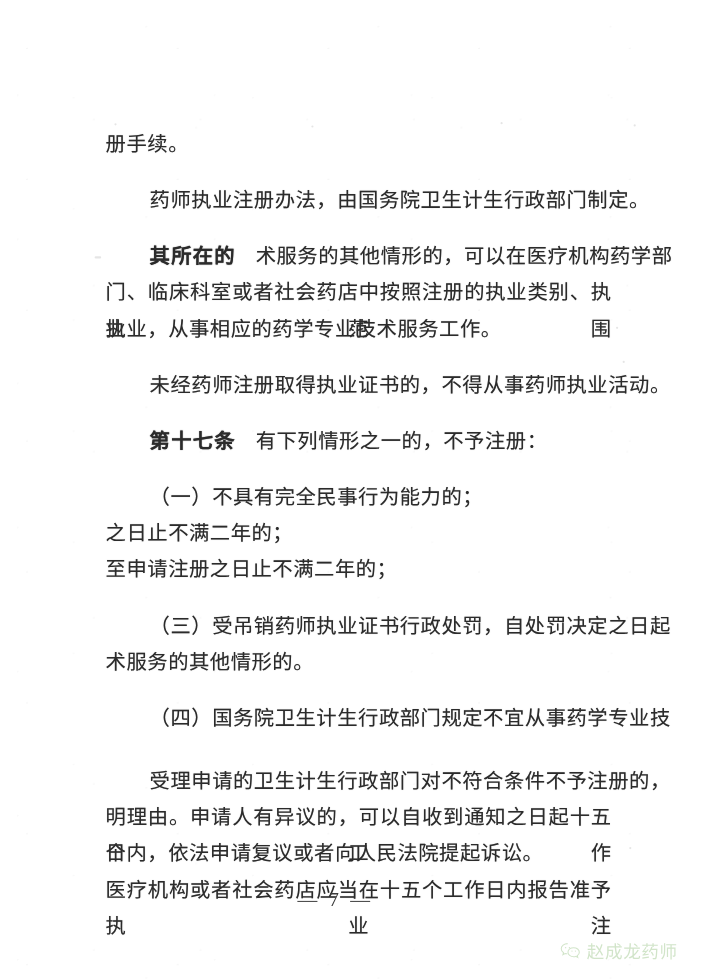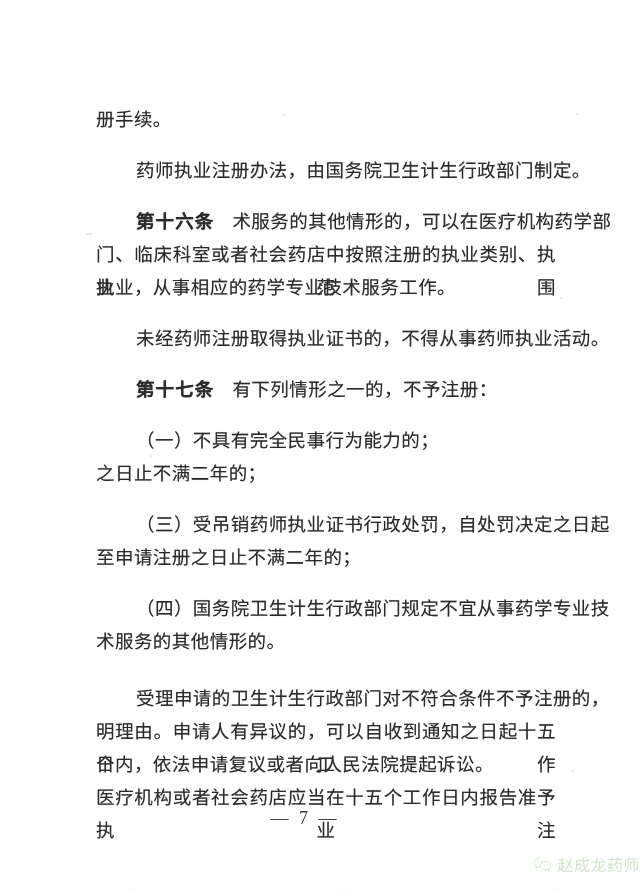--- a/index.html
+++ b/index.html
@@ -24,21 +24,21 @@
       radial-gradient(circle at 41% 88%, rgba(0,0,0,0.026) 0 0.6px, transparent 1px),
       radial-gradient(circle at 74% 52%, rgba(0,0,0,0.024) 0 0.6px, transparent 1px),
       radial-gradient(circle at 9% 66%, rgba(0,0,0,0.022) 0 0.6px, transparent 1px);
     background-size: 137px 119px, 211px 173px, 97px 151px, 163px 101px, 241px 223px, 179px 131px;
   }
 
   
   .textblock {
     position: absolute;
     left: 96px;
-    top: 104px;
+    top: 116px;
     width: 460px;
   }
 
   .line {
     height: 33px;
     line-height: 33px;
     font-size: 18.5px;
     color: #2b2b2b;
     white-space: nowrap;
     letter-spacing: 0.45px;
@@ -87,21 +87,21 @@
     padding-right: 30px;
     font-size: 18px;
     color: #3a3a3a;
     letter-spacing: 3px;
     font-family: "Liberation Serif", "DejaVu Serif", serif;
   }
 
   
   .watermark {
     position: absolute;
-    right: 0;
+    right: 24px;
     top: 852px;
     display: flex;
     align-items: center;
     gap: 5px;
     opacity: 0.30;
   }
 
   .wechat-icon {
     width: 19px;
     height: 19px;
@@ -134,31 +134,31 @@
   <div class="scan-mark" style="left:455px; top:111px; width:2px; height:2px;"></div>
   <div class="scan-mark" style="left:576px; top:113px; width:2px; height:2px;"></div>
   <div class="scan-mark" style="left:560px; top:297px; width:2px; height:2px;"></div>
   <div class="scan-mark" style="left:566px; top:328px; width:2px; height:2px;"></div>
   <div class="scan-mark" style="left:150px; top:455px; width:2px; height:2px;"></div>
   <div class="scan-mark" style="left:572px; top:770px; width:2px; height:2px;"></div>
 
   <div class="textblock" id="body-lines">
       <div class="line ragged"><span>册手续。</span></div>
       <div class="line indent ragged"><span>药师执业注册办法，由国务院卫生计生行政部门制定。</span></div>
-      <div class="line indent ragged"><span class="art-head">第十六条</span><span class="head-space"></span><span>术服务的其他情形的，可以在医疗机构药学部</span></div>
+      <div class="line indent ragged"><span class="art-head">其所在的</span><span class="head-space"></span><span>术服务的其他情形的，可以在医疗机构药学部</span></div>
       <div class="line justify"><span>门、临床科室或者社会药店中按照注册的执业类别、执业范围</span></div>
       <div class="line ragged"><span>执业，从事相应的药学专业技术服务工作。</span></div>
       <div class="line indent ragged"><span>未经药师注册取得执业证书的，不得从事药师执业活动。</span></div>
       <div class="line indent ragged"><span class="art-head">第十七条</span><span class="head-space"></span><span>有下列情形之一的，不予注册：</span></div>
       <div class="line indent ragged"><span>（一）不具有完全民事行为能力的；</span></div>
       <div class="line ragged"><span>之日止不满二年的；</span></div>
+      <div class="line ragged"><span>至申请注册之日止不满二年的；</span></div>
       <div class="line indent ragged"><span>（三）受吊销药师执业证书行政处罚，自处罚决定之日起</span></div>
-      <div class="line ragged"><span>至申请注册之日止不满二年的；</span></div>
+      <div class="line ragged"><span>术服务的其他情形的。</span></div>
       <div class="line indent ragged"><span>（四）国务院卫生计生行政部门规定不宜从事药学专业技</span></div>
-      <div class="line ragged"><span>术服务的其他情形的。</span></div>
       <div class="gap-sm"></div>
       <div class="line indent ragged"><span>受理申请的卫生计生行政部门对不符合条件不予注册的，</span></div>
       <div class="line justify"><span>明理由。申请人有异议的，可以自收到通知之日起十五个工作</span></div>
       <div class="line ragged"><span>日内，依法申请复议或者向人民法院提起诉讼。</span></div>
       <div class="line justify"><span>医疗机构或者社会药店应当在十五个工作日内报告准予执业注</span></div>
     </div>
 
   <div class="page-number">— 7 —</div>
 
   <div class="watermark">

